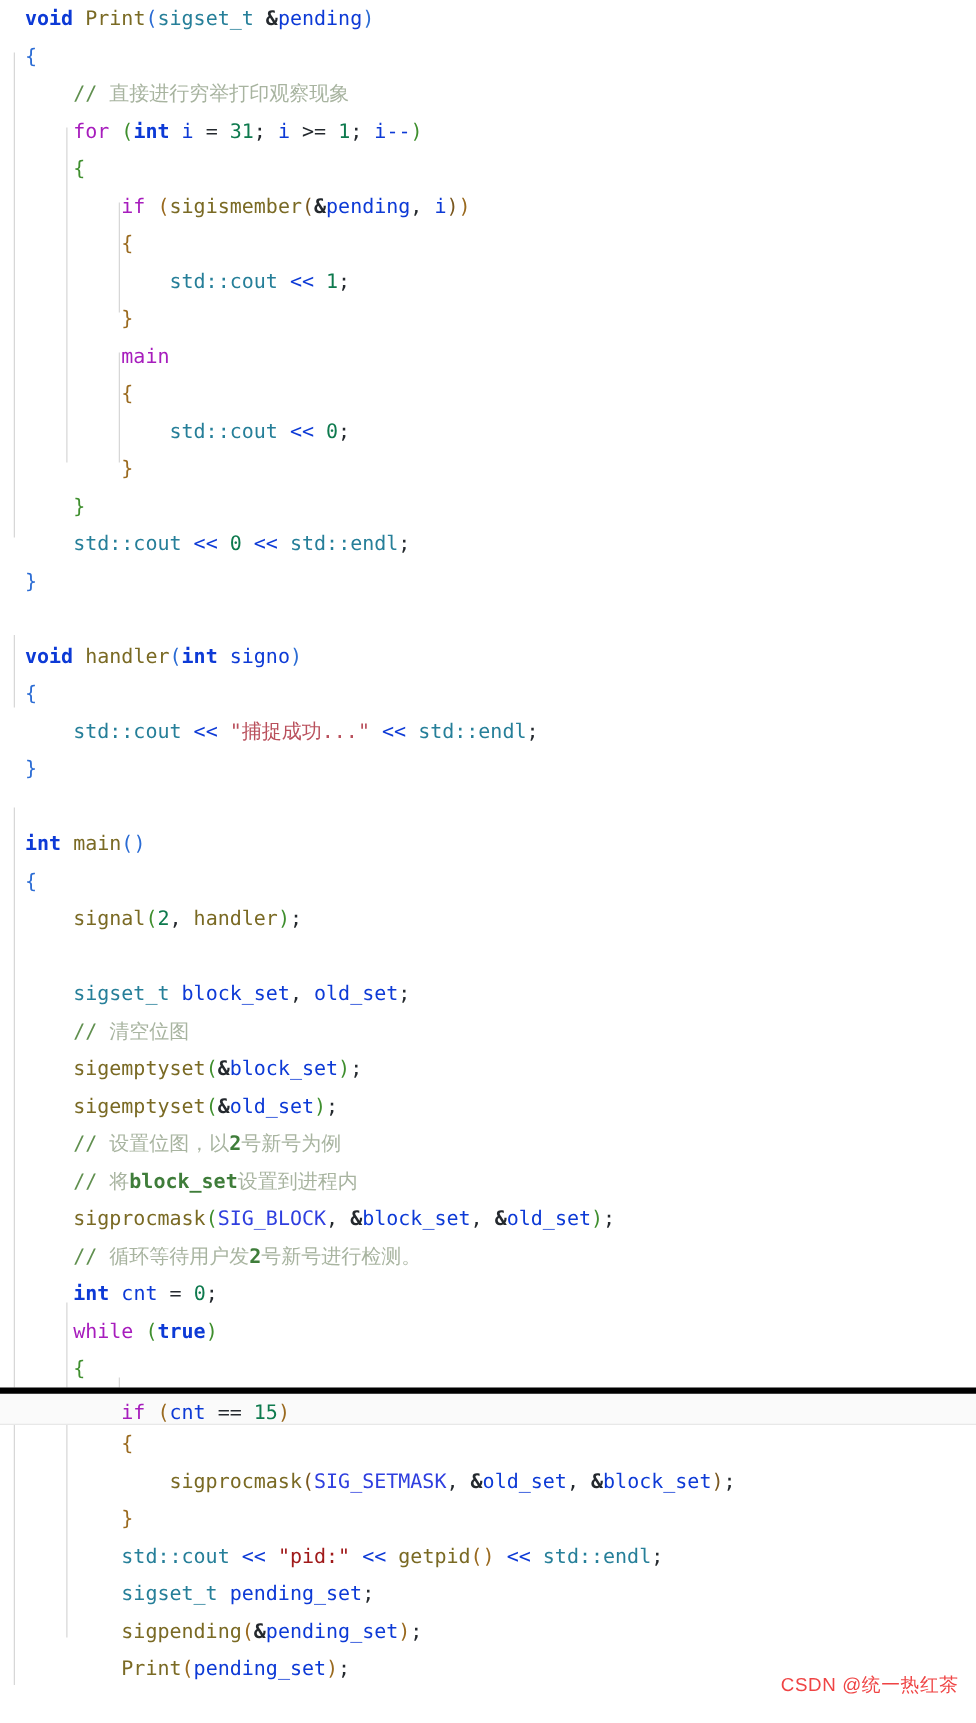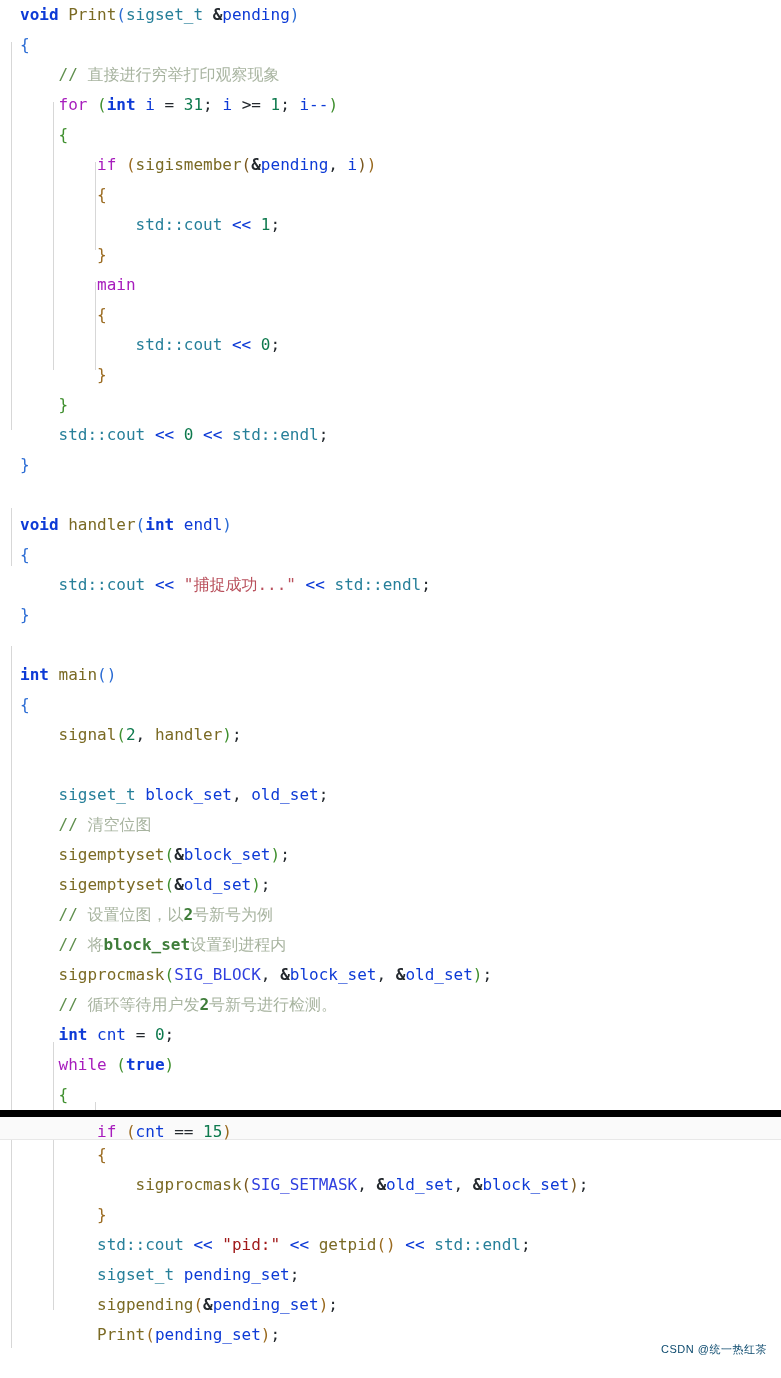--- a/index.html
+++ b/index.html
@@ -34,21 +34,21 @@
   .line {
     position: relative;
     height: 30px;
     line-height: 30px;
     white-space: pre;
     padding-left: 20px;
     box-sizing: border-box;
   }
   .line.highlight {
     background: #fafafa;
-    border-top: 7px solid #000000;
+    border-top: 5px solid #000000;
     border-bottom: 1px solid #e8e8e8;
     height: 30px;
   }
 
   
   .guide {
     position: absolute;
     width: 1px;
     background: #d7d7d7;
     pointer-events: none;
@@ -77,22 +77,22 @@
 
   
   .cjk { font-family: "DejaVu Serif", "Liberation Serif", serif; }
 
   
   #watermark {
     position: absolute;
     right: 14px;
     bottom: 14px;
     font-family: "Liberation Sans", sans-serif;
-    font-size: 11px;
-    color: #0c4a6e;
+    font-size: 15px;
+    color: #ef4444;
     letter-spacing: 0.5px;
     user-select: none;
   }
 </style>
 </head>
 <body>
 
 <div id="editor">
 
   <div class="guide" style="left:11px; top:42px;  height:388px;"></div>
@@ -116,21 +116,21 @@
     <div class="line">            <span class="type">std::cout</span> <span class="op">&lt;&lt;</span> <span class="num">1</span><span class="punc">;</span></div>
     <div class="line">        <span class="br2">}</span></div>
     <div class="line">        <span class="kw">main</span></div>
     <div class="line">        <span class="br2">{</span></div>
     <div class="line">            <span class="type">std::cout</span> <span class="op">&lt;&lt;</span> <span class="num">0</span><span class="punc">;</span></div>
     <div class="line">        <span class="br2">}</span></div>
     <div class="line">    <span class="br1">}</span></div>
     <div class="line">    <span class="type">std::cout</span> <span class="op">&lt;&lt;</span> <span class="num">0</span> <span class="op">&lt;&lt;</span> <span class="type">std::endl</span><span class="punc">;</span></div>
     <div class="line"><span class="br0">}</span></div>
     <div class="line"> </div>
-    <div class="line"><span class="kw-type">void</span> <span class="fn">handler</span><span class="br0">(</span><span class="kw-type">int</span> <span class="var">endl</span><span class="br0">)</span></div>
+    <div class="line"><span class="kw-type">void</span> <span class="fn">handler</span><span class="br0">(</span><span class="kw-type">int</span> <span class="var">signo</span><span class="br0">)</span></div>
     <div class="line"><span class="br0">{</span></div>
     <div class="line">    <span class="type">std::cout</span> <span class="op">&lt;&lt;</span> <span class="str">"<span class="cjk">捕捉成功</span>..."</span> <span class="op">&lt;&lt;</span> <span class="type">std::endl</span><span class="punc">;</span></div>
     <div class="line"><span class="br0">}</span></div>
     <div class="line"> </div>
     <div class="line"><span class="kw-type">int</span> <span class="fn">main</span><span class="br0">()</span></div>
     <div class="line"><span class="br0">{</span></div>
     <div class="line">    <span class="fn">signal</span><span class="br1">(</span><span class="num">2</span><span class="punc">,</span> <span class="fn">handler</span><span class="br1">)</span><span class="punc">;</span></div>
     <div class="line"> </div>
     <div class="line">    <span class="type">sigset_t</span> <span class="var">block_set</span><span class="punc">,</span> <span class="var">old_set</span><span class="punc">;</span></div>
     <div class="line">    <span class="cmt-slash">//</span> <span class="cmt cjk">清空位图</span></div>

